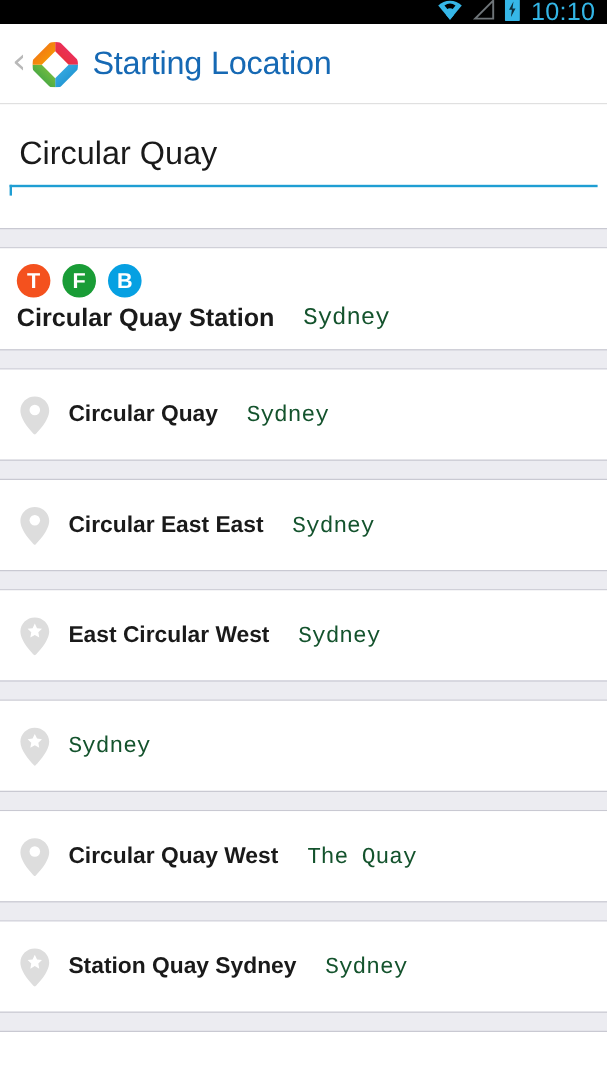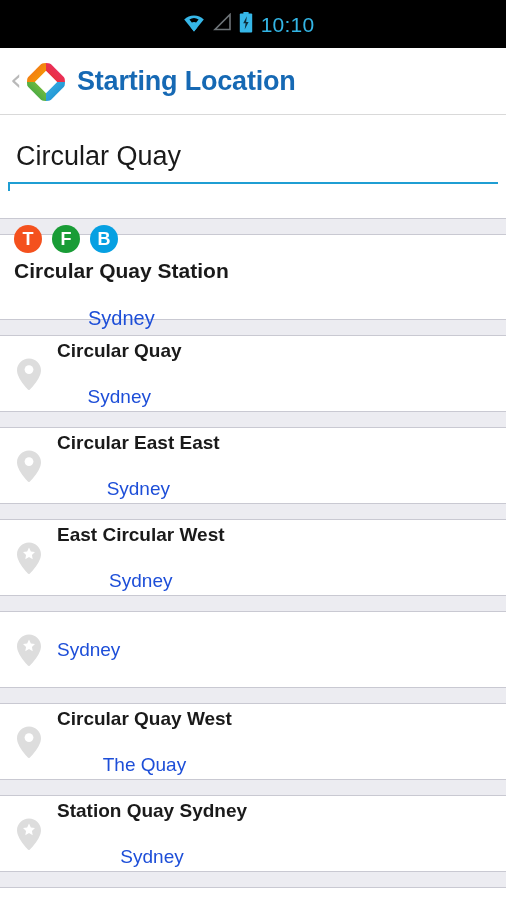--- a/index.html
+++ b/index.html
@@ -10,25 +10,25 @@
   body {
     width: 506px;
     height: 900px;
     overflow: hidden;
     font-family: "Liberation Sans", sans-serif;
     -webkit-font-smoothing: antialiased;
   }
 
   
   .statusbar {
-    height: 48px;
+    height: 20px;
     background: #000000;
     display: flex;
     align-items: center;
-    justify-content: center;
+    justify-content: flex-end;
     padding: 0 10px 0 0;
     box-sizing: border-box;
   }
   .status-icons {
     display: flex;
     align-items: center;
     gap: 7px;
   }
   .status-time {
     color: #33b5e5;
@@ -71,21 +71,21 @@
   .brand-logo {
     width: 38px;
     height: 38px;
     flex: 0 0 38px;
     margin-left: 1px;
     margin-right: 12px;
   }
   .header-title {
     color: #1669b4;
     font-size: 27px;
-    font-weight: bold;
+    font-weight: normal;
     letter-spacing: -0.2px;
     white-space: nowrap;
   }
 
   
   .search-wrap {
     height: 103px;
     background: #ffffff;
     box-sizing: border-box;
     padding: 0 8px;
@@ -174,38 +174,38 @@
     padding-left: 14px;
   }
   .pin {
     width: 30px;
     height: 36px;
     flex: 0 0 30px;
     margin-right: 13px;
   }
   .row-texts {
     display: flex;
-    align-items: center;
+    align-items: flex-start;
     gap: 24px;
-    flex-direction: column;
   }
   .name {
     font-size: 19px;
     font-weight: bold;
     color: #1a1a1a;
     white-space: nowrap;
   }
   .name-lg {
     font-size: 21px;
   }
   .region {
     font-size: 20px;
-    color: #1d4ed8;
+    color: #14532d;
     font-weight: 400;
     white-space: nowrap;
+    font-family: Liberation Mono, monospace;
   }
   .region-sm { font-size: 19px; }
   .tail { background: #ffffff; flex: 1 1 auto; }
 </style>
 </head>
 <body>
 
 <div class="statusbar">
   <div class="status-icons">
     <span class="ic">

